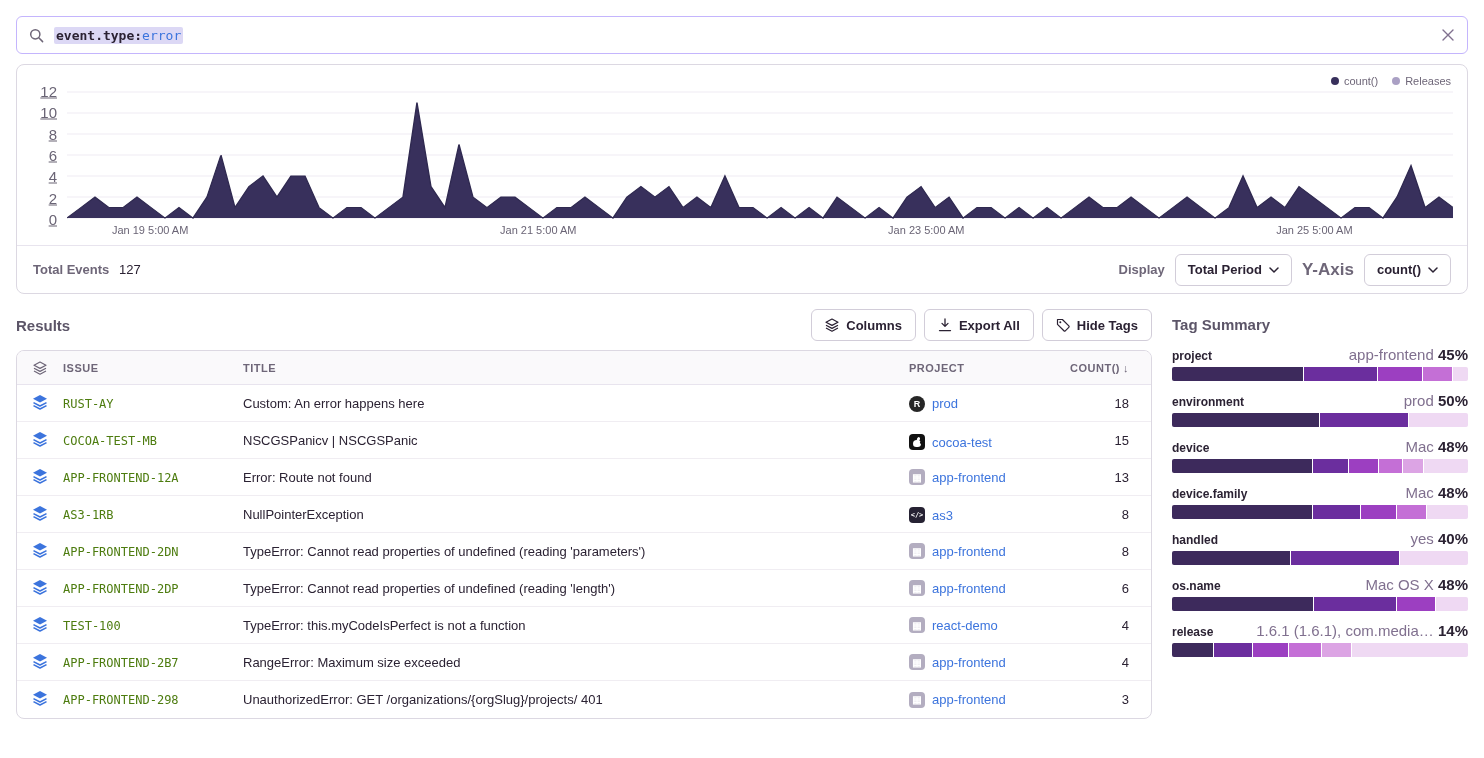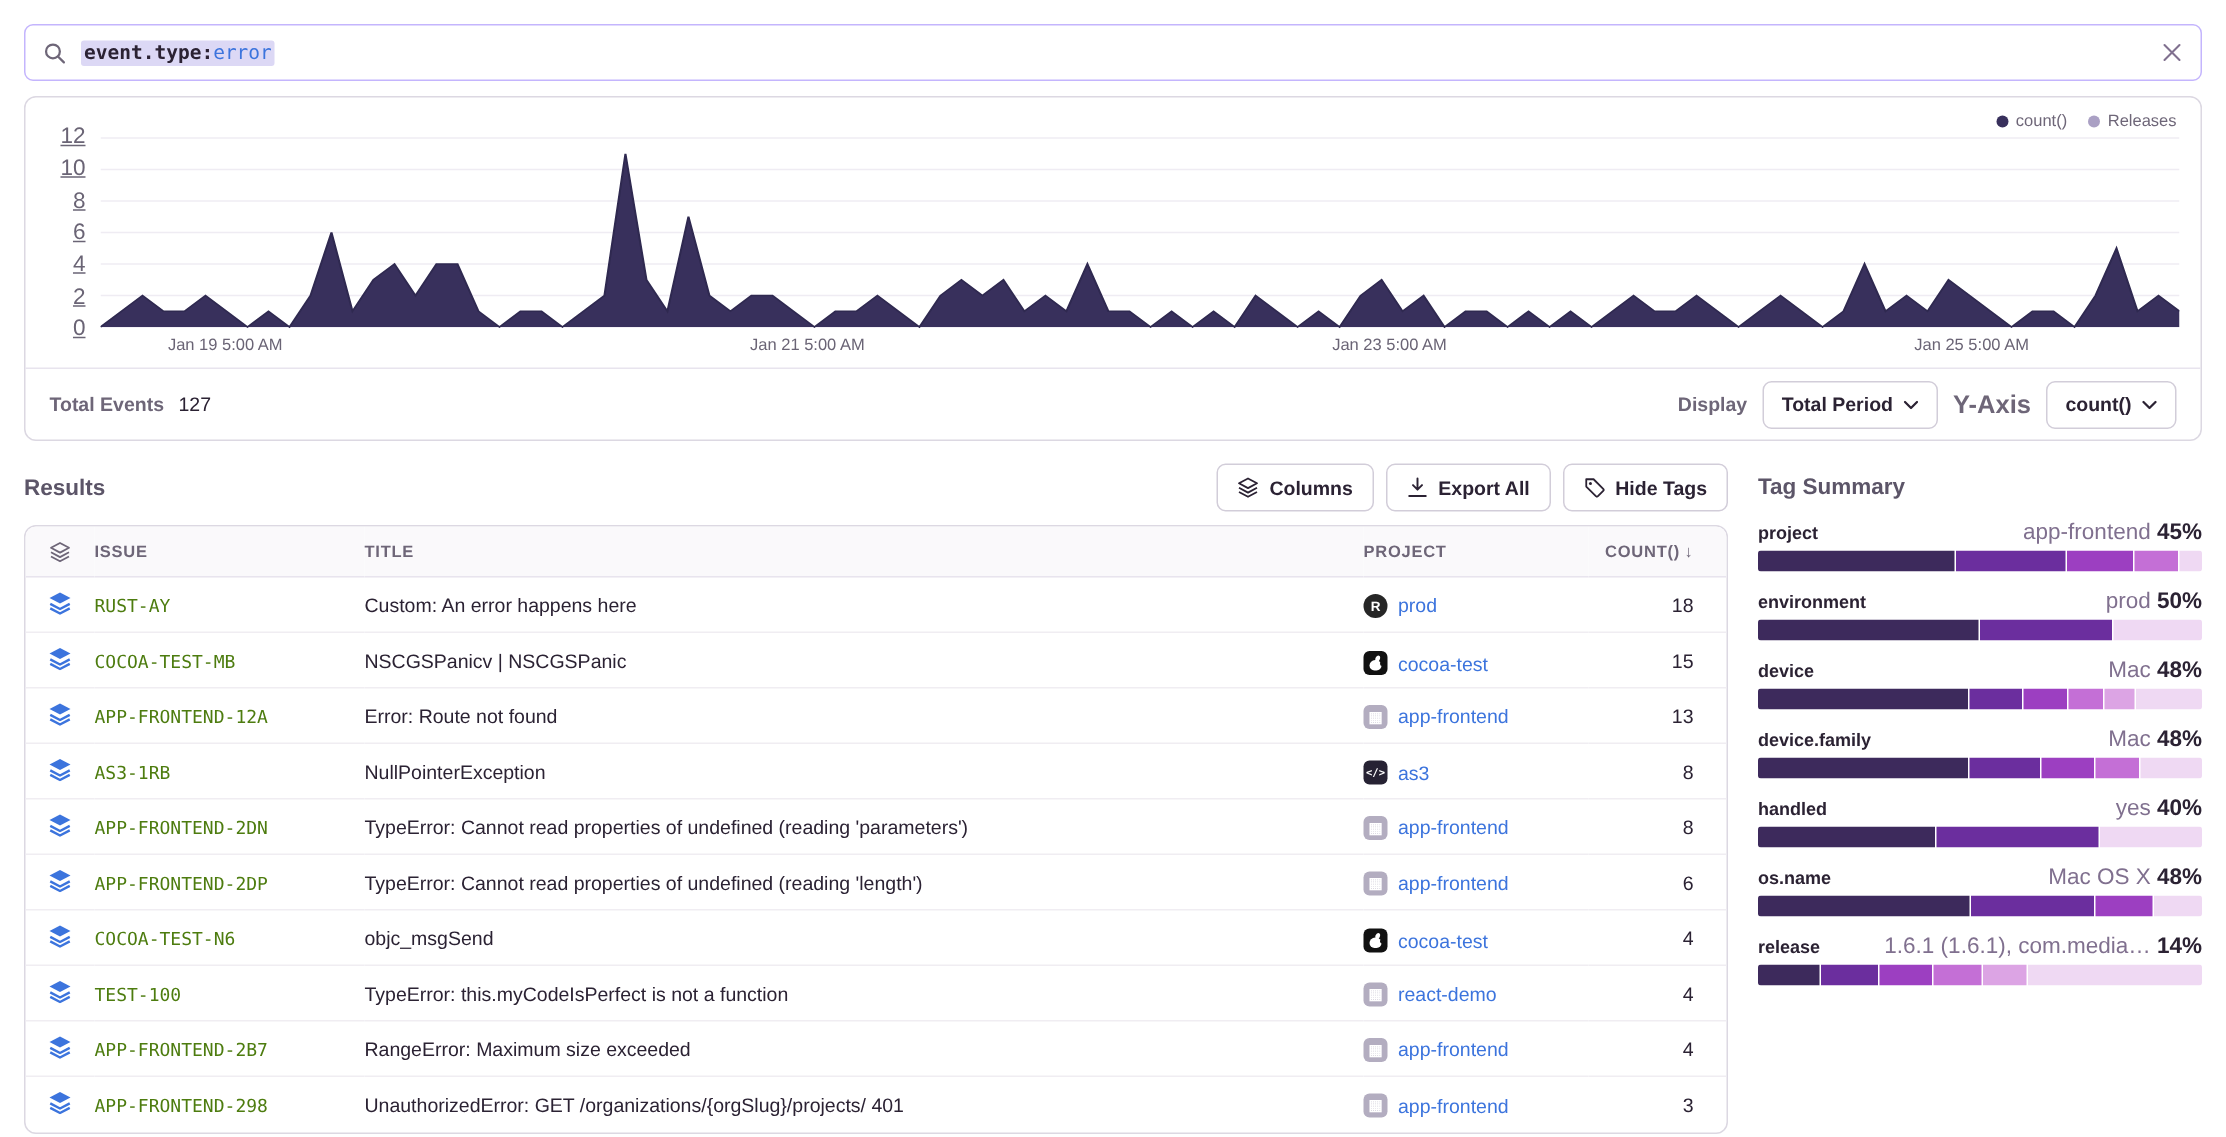--- a/index.html
+++ b/index.html
@@ -382,43 +382,20 @@
             <tr>
     <td class="td-icon">
       <span class="issue-icon">
         <svg width="16" height="16" viewBox="0 0 16 16">
                     <path d="M8 1 L15 4.7 L8 8.4 L1 4.7 Z" fill="#3c74dd"></path>
                     <path d="M1.5 8.6 L8 12 L14.5 8.6" fill="none" stroke="#3c74dd" stroke-width="1.6" stroke-linejoin="round"></path>
                     <path d="M1.5 11.6 L8 15 L14.5 11.6" fill="none" stroke="#3c74dd" stroke-width="1.6" stroke-linejoin="round"></path>
                   </svg>
       </span>
     </td>
-    <td class="td-issue"><a class="issue-link">COCOA-TEST-N6</a></td>
-    <td class="td-title"><span class="title-text">objc_msgSend</span></td>
-    <td class="td-project">
-      <span class="proj">
-        <span class="pi pi-apple">
-                    <i class="pi-letter"></i>
-                    <i class="leaf"></i>
-                  </span>
-        <a class="proj-link">cocoa-test</a>
-      </span>
-    </td>
-    <td class="td-count"><span>4</span></td>
-  </tr>
-            <tr>
-    <td class="td-icon">
-      <span class="issue-icon">
-        <svg width="16" height="16" viewBox="0 0 16 16">
-                    <path d="M8 1 L15 4.7 L8 8.4 L1 4.7 Z" fill="#3c74dd"></path>
-                    <path d="M1.5 8.6 L8 12 L14.5 8.6" fill="none" stroke="#3c74dd" stroke-width="1.6" stroke-linejoin="round"></path>
-                    <path d="M1.5 11.6 L8 15 L14.5 11.6" fill="none" stroke="#3c74dd" stroke-width="1.6" stroke-linejoin="round"></path>
-                  </svg>
-      </span>
-    </td>
     <td class="td-issue"><a class="issue-link">TEST-100</a></td>
     <td class="td-title"><span class="title-text">TypeError: this.myCodeIsPerfect is not a function</span></td>
     <td class="td-project">
       <span class="proj">
         <span class="pi pi-app">
                     <i class="pi-letter">▦</i>
                   </span>
         <a class="proj-link">react-demo</a>
       </span>
     </td>

